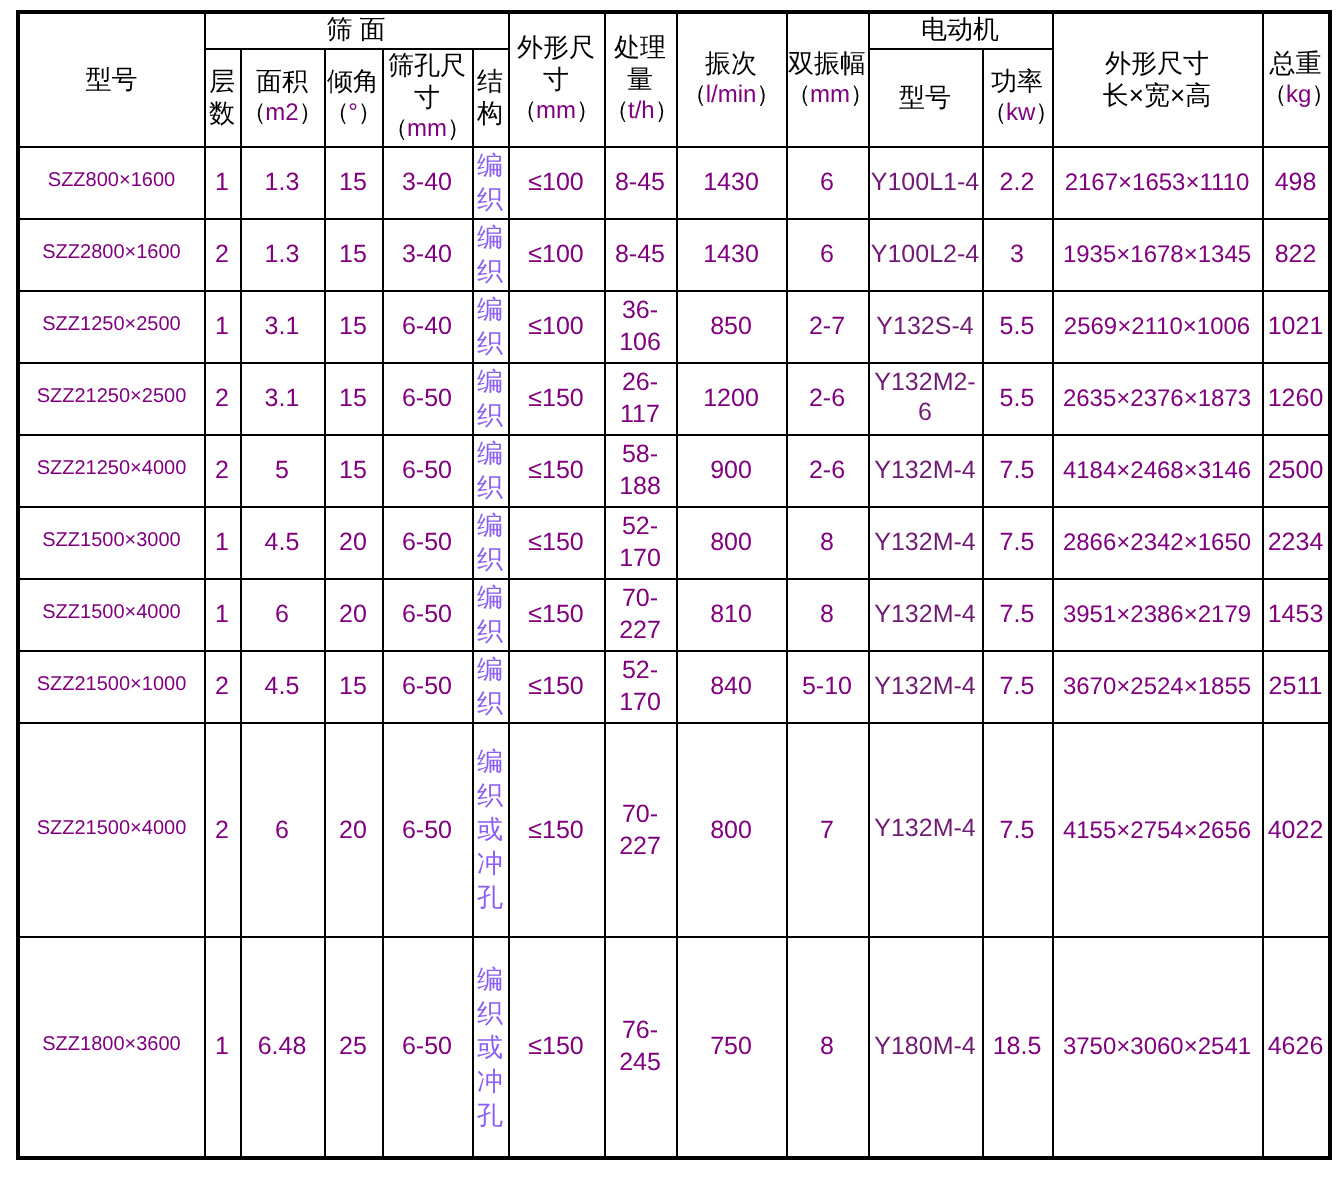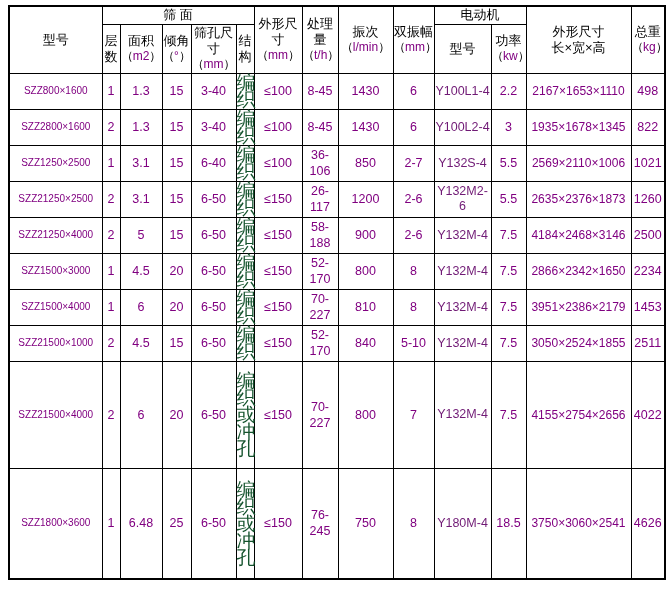--- a/index.html
+++ b/index.html
@@ -45,21 +45,21 @@
   .unit .uv { color: #800080; letter-spacing: 0; }
   tbody td {
     font-size: 12.5px;
     color: #800080;
     line-height: 16px;
   }
   tbody tr { height: 36px; }
   tbody tr:nth-child(9)  { height: 107px; }
   tbody tr:nth-child(10) { height: 111px; }
   td.c-model { font-size: 10px; white-space: nowrap; }
-  td.c-struct { color: #14532d; font-size: 19px; line-height: 17px; margin-top: 44px; }
+  td.c-struct { color: #8b5cf6; font-size: 13px; line-height: 17px; margin-top: 44px; }
   td.c-motor { color: #701a75; word-break: break-all; line-height: 15px; }
   td.c-dims  { font-size: 12px; white-space: nowrap; }
 </style>
 </head>
 <body>
 
 <div class="page">
   <table class="spec">
     <colgroup>
       <col style="width:93px">
@@ -248,21 +248,21 @@
           <td class="c-data">4.5</td>
           <td class="c-data">15</td>
           <td class="c-data">6-50</td>
           <td class="c-struct">编织</td>
           <td class="c-data">≤150</td>
           <td class="c-data">52-170</td>
           <td class="c-data">840</td>
           <td class="c-data">5-10</td>
           <td class="c-motor">Y132M-4</td>
           <td class="c-data">7.5</td>
-          <td class="c-dims">3050×2524×1855</td>
+          <td class="c-dims">3670×2524×1855</td>
           <td class="c-data">2511</td>
         </tr>
         <tr>
           <td class="c-model">SZZ21500×4000</td>
           <td class="c-data">2</td>
           <td class="c-data">6</td>
           <td class="c-data">20</td>
           <td class="c-data">6-50</td>
           <td class="c-struct">编织或冲孔</td>
           <td class="c-data">≤150</td>

